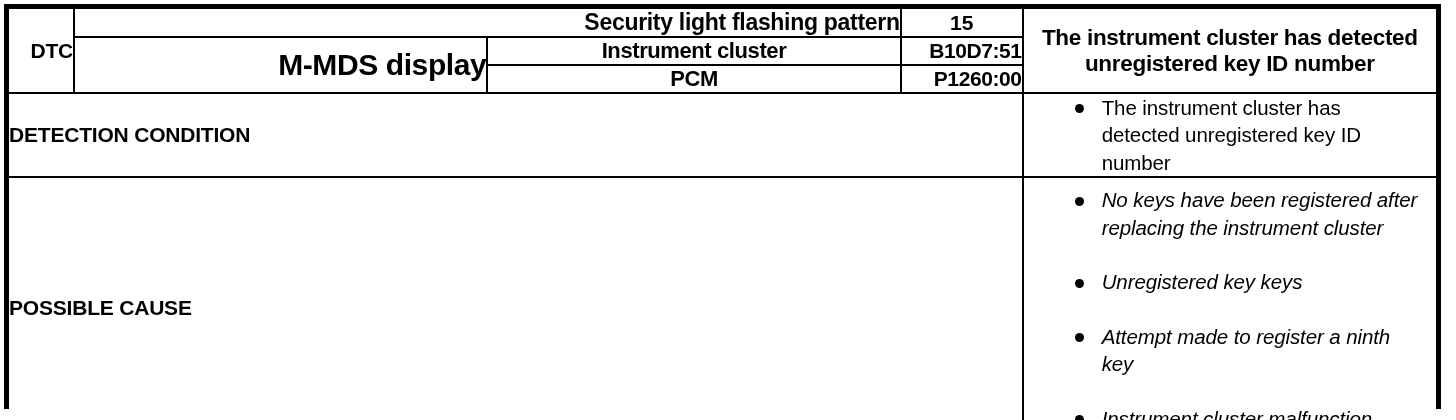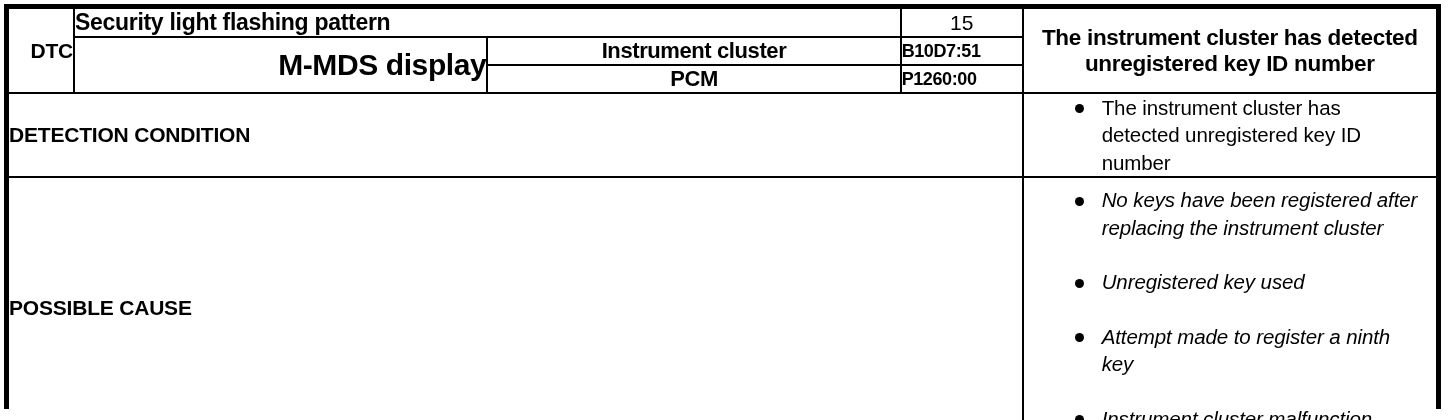--- a/index.html
+++ b/index.html
@@ -56,29 +56,29 @@
   
   .dtc-label {
     width: 64px;
     text-align: right;
     font-weight: bold;
     font-size: 21px;
     letter-spacing: -0.2px;
     padding-left: 5px;
   }
   .pattern-title {
-    text-align: left;
+    text-align: right;
     font-weight: bold;
     font-size: 23px;
     letter-spacing: -0.3px;
   }
   .pattern-value {
     width: 120px;
     text-align: center;
-    font-weight: normal;
+    font-weight: bold;
     font-size: 21px;
   }
   .mmds-label {
     width: 183px;
     text-align: right;
     font-weight: bold;
     font-size: 30px;
     letter-spacing: -0.4px;
     padding-left: 6px;
   }
@@ -86,23 +86,23 @@
     width: 225px;
     text-align: center;
     font-weight: bold;
     font-size: 22px;
     letter-spacing: -0.4px;
     border-radius: 10px;
   }
   .module-name.center-pcm { text-align: center; margin-top: 14px; }
   .code-cell {
     width: 120px;
-    text-align: left;
-    font-weight: bold;
-    font-size: 18px;
+    text-align: right;
+    font-weight: bold;
+    font-size: 21px;
     letter-spacing: -0.4px;
   }
 
   
   .desc-cell {
     text-align: center;
     font-weight: bold;
     font-size: 22.5px;
     letter-spacing: -0.3px;
     padding: 0 10px;
@@ -192,21 +192,21 @@
         <tr>
           <td class="section-label cause" colspan="4">POSSIBLE CAUSE</td>
           <td class="bullets">
             <ul class="bullet-list spaced">
               <li>
                 <span class="bullet-dot"></span>
                 <span>No keys have been registered after replacing the instrument cluster</span>
               </li>
               <li>
                 <span class="bullet-dot"></span>
-                <span>Unregistered key used</span>
+                <span>Unregistered key keys</span>
               </li>
               <li>
                 <span class="bullet-dot"></span>
                 <span>Attempt made to register a ninth key</span>
               </li>
               <li>
                 <span class="bullet-dot"></span>
                 <span>Instrument cluster malfunction</span>
               </li>
             </ul>

